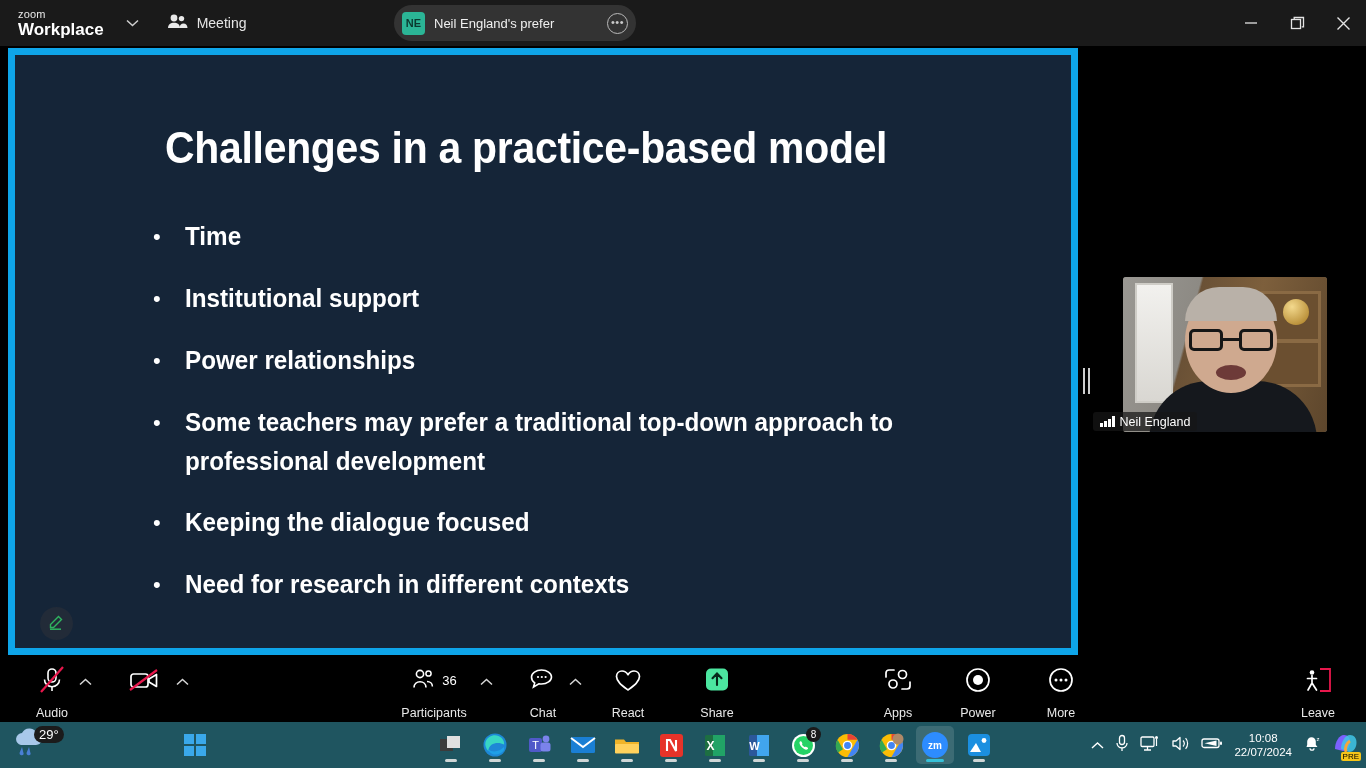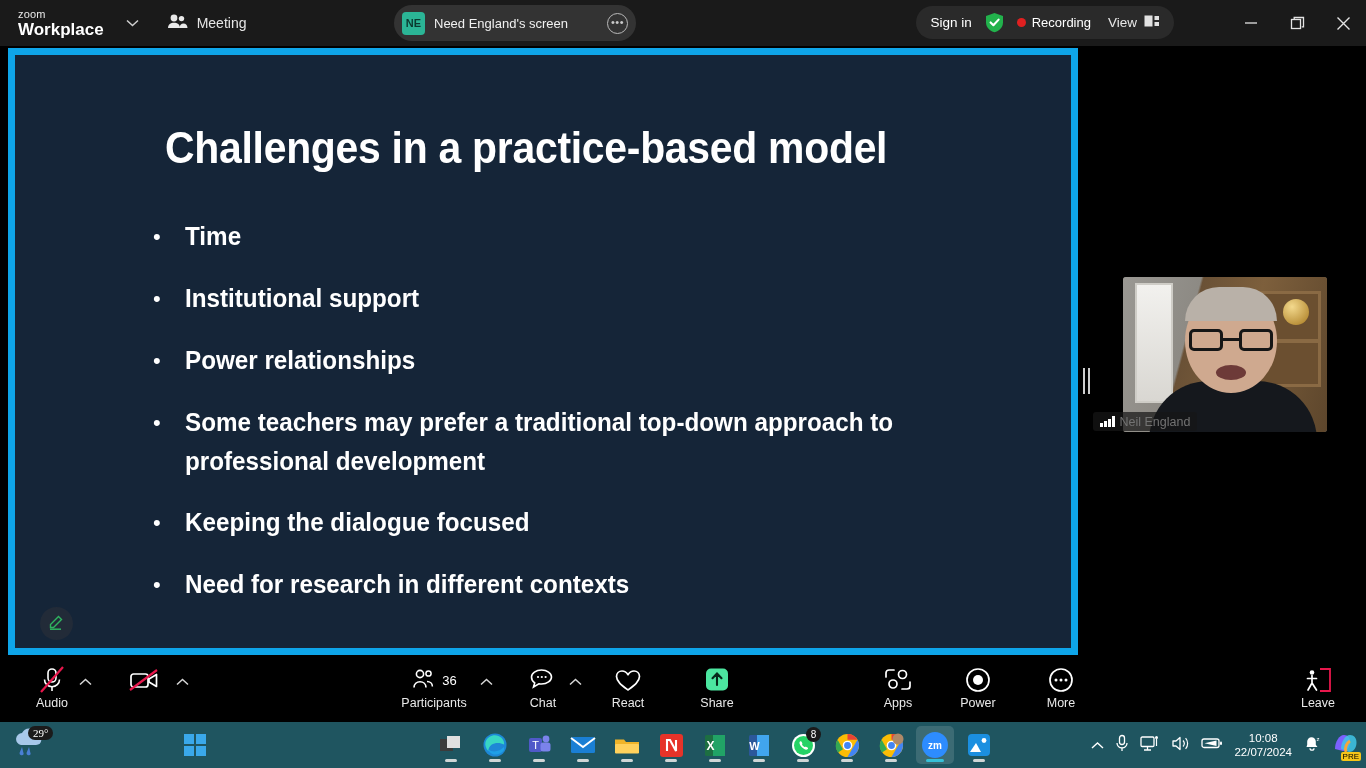--- a/index.html
+++ b/index.html
@@ -105,38 +105,38 @@
   .v-glass i { position:absolute; top:0; width:34px; height:22px; border:3px solid #161616; border-radius:5px; }
   .v-glass i.l { left:0; } .v-glass i.r { right:0; }
   .v-glass b { position:absolute; left:34px; top:9px; width:16px; height:3px; background:#161616; }
   .v-mouth { position:absolute; left:93px; top:88px; width:30px; height:15px; border-radius:50%; background:#6d3a38; }
   .v-body { position:absolute; left:26px; top:104px; width:168px; height:60px; border-radius:60px 60px 0 0; background:#15181d; }
   .v-name {
     position: absolute; left: -27px; bottom: 6px; height: 19px;
     background: rgba(22,22,22,.72); border-radius: 3px;
     display: flex; align-items: center; gap: 5px; padding: 0 7px;
   }
-  .v-name span { color: #737373; font-size: 12.5px; }
+  .v-name span { color: #ffffff; font-size: 12.5px; }
   .bars { display: flex; align-items: flex-end; gap: 1.5px; height: 11px; }
   .bars i { width: 2.5px; background: #fff; display: block; }
 
   
   .zbar { position: absolute; left: 0; top: 658px; width: 1366px; height: 64px; background: #000; }
   .tool { position: absolute; top: 6px; display: flex; flex-direction: column; align-items: center; width: 76px; }
   .tool .ico { height: 32px; display: flex; align-items: center; justify-content: center; }
-  .tool .lbl { color: #e9e9e9; font-size: 12.5px; margin-top: 0; }
+  .tool .lbl { color: #e9e9e9; font-size: 12.5px; margin-top: 10px; }
   .chev-up { position: absolute; top: 18px; color: #d6d6d6; font-size: 11px; }
   .pcount { color: #ffffff; font-size: 13px; margin-left: 5px; }
 
   
   .taskbar { position: absolute; left: 0; top: 722px; width: 1366px; height: 46px; background: #1f5560; }
   .weather { position: absolute; left: 10px; top: 6px; display: flex; align-items: center; }
   .wtemp {
-    position: absolute; left: 18px; top: -2px; background: #1b1b1b; color: #fff;
-    font-size: 11px; padding: 1px 5px; border-radius: 9px; font-family: Liberation Serif, serif;
+    position: absolute; left: 24px; top: -2px; background: #1b1b1b; color: #fff;
+    font-size: 13px; padding: 1px 5px; border-radius: 9px;
   }
   .tb-icons { position: absolute; left: 176px; top: 4px; display: flex; align-items: center; gap: 6px; }
   .tbi { width: 38px; height: 38px; display: flex; align-items: center; justify-content: center; position: relative; border-radius: 5px; }
   .tbi.active { background: rgba(255,255,255,.13); }
   .tbi .under { position: absolute; bottom: 2px; left: 50%; transform: translateX(-50%); width: 12px; height: 3px; border-radius: 2px; background: #cfd6d6; }
   .tbi.active .under { width: 18px; background: #35c0d8; }
   .badge8 {
     position: absolute; right: 1px; top: 1px; width: 15px; height: 15px; border-radius: 50%;
     background: #1a1a1a; color: #fff; font-size: 10px; display: flex; align-items: center; justify-content: center;
   }
@@ -165,47 +165,24 @@
           <circle cx="14.5" cy="4.6" r="2.7" fill="#e9e9e9"></circle>
           <path d="M1 14c0-3.3 2.7-5.2 6-5.2s6 1.9 6 5.2z" fill="#e9e9e9"></path>
           <path d="M12.5 14c0-2.6 1.6-4.6 4-4.6s4 2 4 4.6z" fill="#e9e9e9"></path>
         </svg>
       </span>
       <span class="lbl">Meeting</span>
     </div>
 
     <div class="share-tab">
       <div class="ne-badge">NE</div>
-      <div class="stitle">Need England's screen</div>
+      <div class="stitle">Neil England's prefer</div>
       <div class="dots-btn">•••</div>
     </div>
 
-    <div class="right-pill">
-      <span class="signin">Sign in</span>
-      <span class="shield">
-        <svg width="19" height="21" viewBox="0 0 19 21">
-          <path d="M9.5 1 L18 4 V10.5 C18 15.5 14 19 9.5 20.2 C5 19 1 15.5 1 10.5 V4 Z" fill="#22b24c"></path>
-          <path d="M5.6 10.4 L8.4 13.2 L13.6 7.6" stroke="#fff" stroke-width="2.1" fill="none" stroke-linecap="round" stroke-linejoin="round"></path>
-        </svg>
-      </span>
-      <span class="rec">
-        <span class="rec-dot"></span>
-        <span class="rec-lbl">Recording</span>
-      </span>
-      <span class="viewbtn">
-        <span class="vlbl">View</span>
-        <span>
-          <svg width="16" height="14" viewBox="0 0 16 14">
-            <rect x="0.5" y="1.5" width="8" height="11" fill="#e2e2e2"></rect>
-            <rect x="10.5" y="2" width="4.5" height="4" fill="#e2e2e2"></rect>
-            <rect x="10.5" y="8" width="4.5" height="4" fill="#e2e2e2"></rect>
-          </svg>
-        </span>
-      </span>
-    </div>
 
     <div class="wincontrols">
       <div class="wc">
         <svg width="14" height="14" viewBox="0 0 14 14">
             <path d="M1 7h12" stroke="#e4e4e4" stroke-width="1.3"></path>
           </svg>
       </div>
       <div class="wc">
         <svg width="15" height="15" viewBox="0 0 15 15">
           <rect x="1.5" y="3.5" width="9" height="9" stroke="#e4e4e4" stroke-width="1.3" fill="none"></rect>

